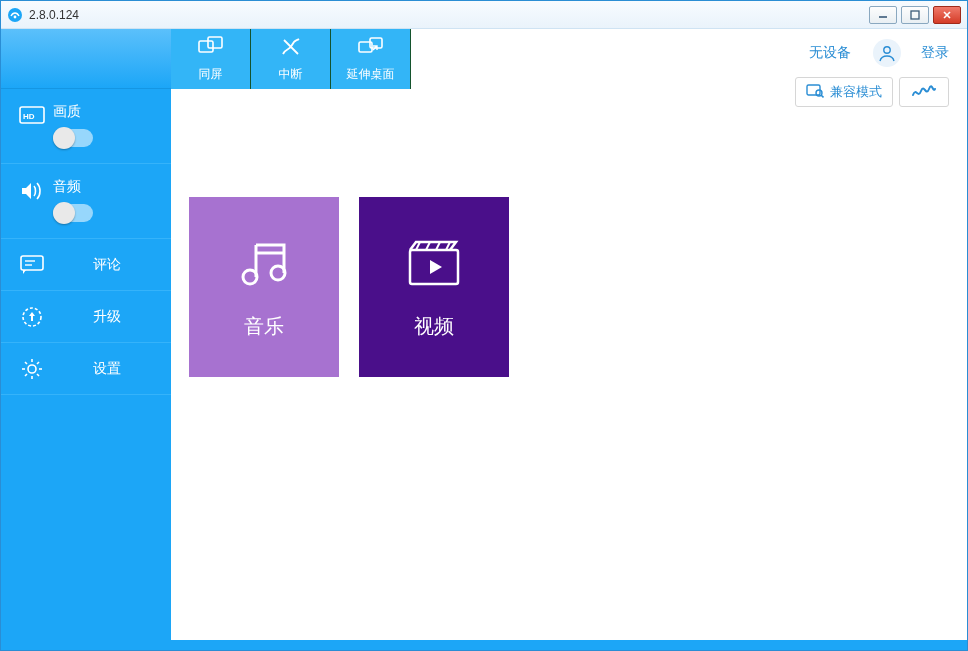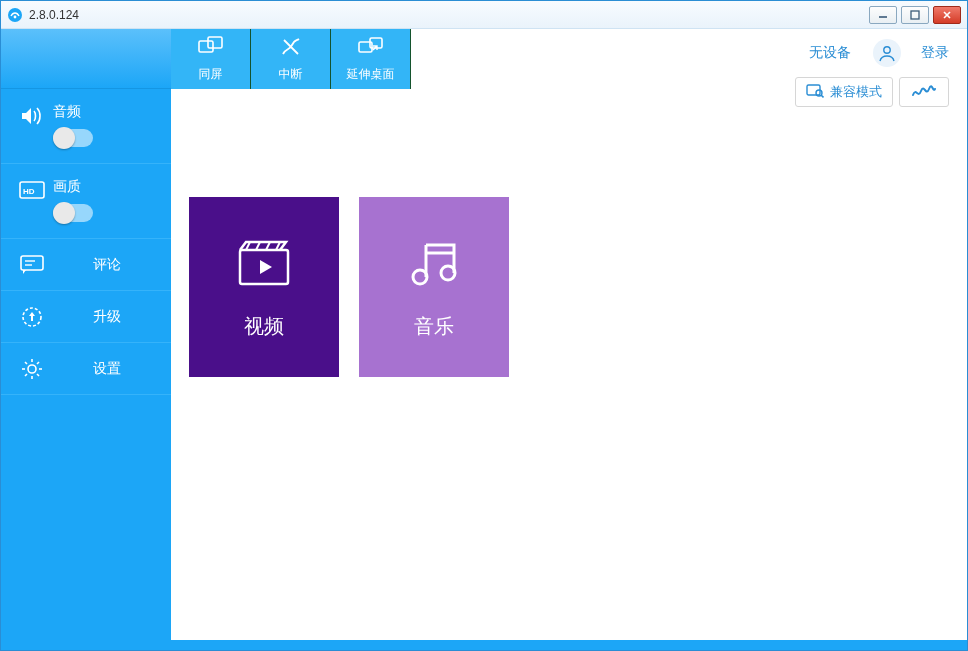--- a/index.html
+++ b/index.html
@@ -79,42 +79,42 @@
         </div>
     </div>
   </div>
 
   <div class="body">
     <div class="sidebar">
       <div class="logo-slot"></div>
 
       <div class="side-item">
         <span class="side-icon">
+          <svg width="26" height="20" viewBox="0 0 26 20">
+              <rect x="1" y="1" width="24" height="16" rx="2" fill="none" stroke="#fff" stroke-width="1.6"></rect>
+              <text x="4" y="13" font-size="8" fill="#fff" font-weight="bold">HD</text>
+            </svg>
+        </span>
+        <div class="content">
+          <span class="side-label">画质</span>
+          <div class="toggle">
+              <div class="toggle-knob"></div>
+            </div>
+        </div>
+      </div>
+
+      <div class="side-item">
+        <span class="side-icon">
           <svg width="24" height="22" viewBox="0 0 24 22">
               <path d="M2 8h4l5-5v16l-5-5H2z" fill="#fff"></path>
               <path d="M14 6c2 2 2 8 0 10M17 3c4 4 4 12 0 16" stroke="#fff" stroke-width="1.6" fill="none"></path>
             </svg>
         </span>
         <div class="content">
           <span class="side-label">音频</span>
-          <div class="toggle">
-              <div class="toggle-knob"></div>
-            </div>
-        </div>
-      </div>
-
-      <div class="side-item">
-        <span class="side-icon">
-          <svg width="26" height="20" viewBox="0 0 26 20">
-              <rect x="1" y="1" width="24" height="16" rx="2" fill="none" stroke="#fff" stroke-width="1.6"></rect>
-              <text x="4" y="13" font-size="8" fill="#fff" font-weight="bold">HD</text>
-            </svg>
-        </span>
-        <div class="content">
-          <span class="side-label">画质</span>
           <div class="toggle">
               <div class="toggle-knob"></div>
             </div>
         </div>
       </div>
 
       <div class="side-item narrow">
         <span class="side-icon">
           <svg width="24" height="20" viewBox="0 0 24 20">
               <rect x="1" y="1" width="22" height="14" rx="2" fill="none" stroke="#fff" stroke-width="1.6"></rect>
@@ -214,44 +214,44 @@
           </div>
           <div class="chipbtn icononly">
             <span><svg width="26" height="16" viewBox="0 0 26 16">
                   <path d="M2 12c3-8 5 4 8-4s5 6 8-2 4 4 6 0" stroke="#2a8dd4" stroke-width="2" fill="none" stroke-linecap="round"></path>
                 </svg></span>
           </div>
         </div>
       </div>
 
       <div class="tiles">
+        <div class="tile music">
+          <span class="tile-icon">
+            <svg width="56" height="52" viewBox="0 0 56 52">
+                <path d="M20 8h28v28" fill="none" stroke="#fff" stroke-width="3"></path>
+                <line x1="20" y1="8" x2="20" y2="40" stroke="#fff" stroke-width="3"></line>
+                <circle cx="14" cy="40" r="7" fill="none" stroke="#fff" stroke-width="3"></circle>
+                <circle cx="42" cy="36" r="7" fill="none" stroke="#fff" stroke-width="3"></circle>
+                <line x1="20" y1="16" x2="48" y2="16" stroke="#fff" stroke-width="3"></line>
+              </svg>
+          </span>
+          <span class="tile-label">音乐</span>
+        </div>
         <div class="tile video">
           <span class="tile-icon">
             <svg width="56" height="50" viewBox="0 0 56 50">
                 <rect x="4" y="12" width="48" height="34" rx="2" fill="none" stroke="#fff" stroke-width="2.5"></rect>
                 <path d="M4 12l6-8h40l-6 8" fill="none" stroke="#fff" stroke-width="2.5"></path>
                 <line x1="14" y1="4" x2="10" y2="12" stroke="#fff" stroke-width="2"></line>
                 <line x1="24" y1="4" x2="20" y2="12" stroke="#fff" stroke-width="2"></line>
                 <line x1="34" y1="4" x2="30" y2="12" stroke="#fff" stroke-width="2"></line>
                 <line x1="44" y1="4" x2="40" y2="12" stroke="#fff" stroke-width="2"></line>
                 <path d="M24 22l12 7-12 7z" fill="#fff"></path>
               </svg>
           </span>
           <span class="tile-label">视频</span>
         </div>
-        <div class="tile music">
-          <span class="tile-icon">
-            <svg width="56" height="52" viewBox="0 0 56 52">
-                <path d="M20 8h28v28" fill="none" stroke="#fff" stroke-width="3"></path>
-                <line x1="20" y1="8" x2="20" y2="40" stroke="#fff" stroke-width="3"></line>
-                <circle cx="14" cy="40" r="7" fill="none" stroke="#fff" stroke-width="3"></circle>
-                <circle cx="42" cy="36" r="7" fill="none" stroke="#fff" stroke-width="3"></circle>
-                <line x1="20" y1="16" x2="48" y2="16" stroke="#fff" stroke-width="3"></line>
-              </svg>
-          </span>
-          <span class="tile-label">音乐</span>
-        </div>
       </div>
     </div>
   </div>
 
   <div class="footer"></div>
 </div>
 
 </body></html>

